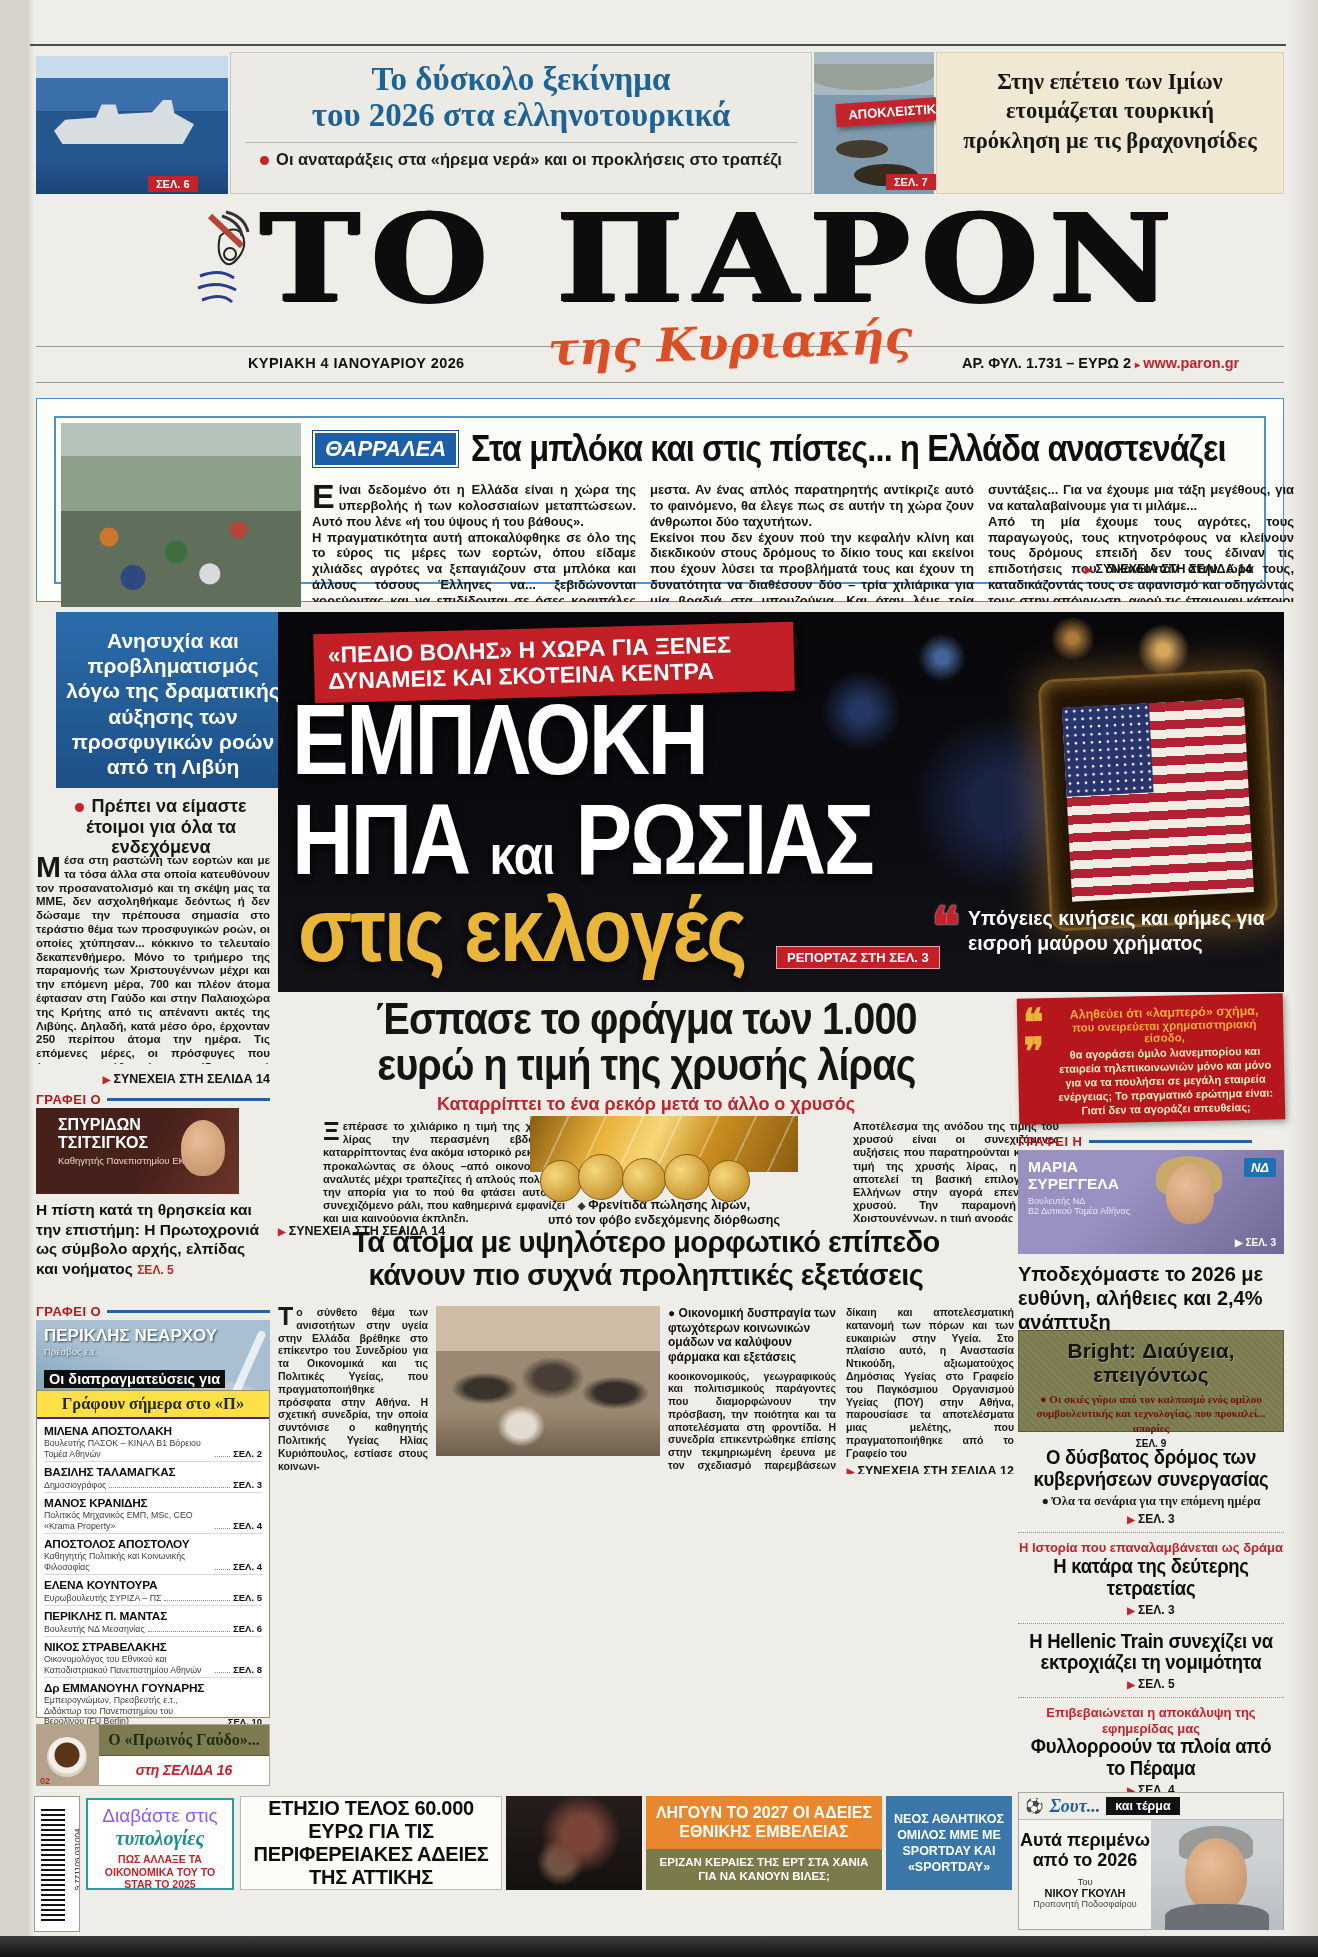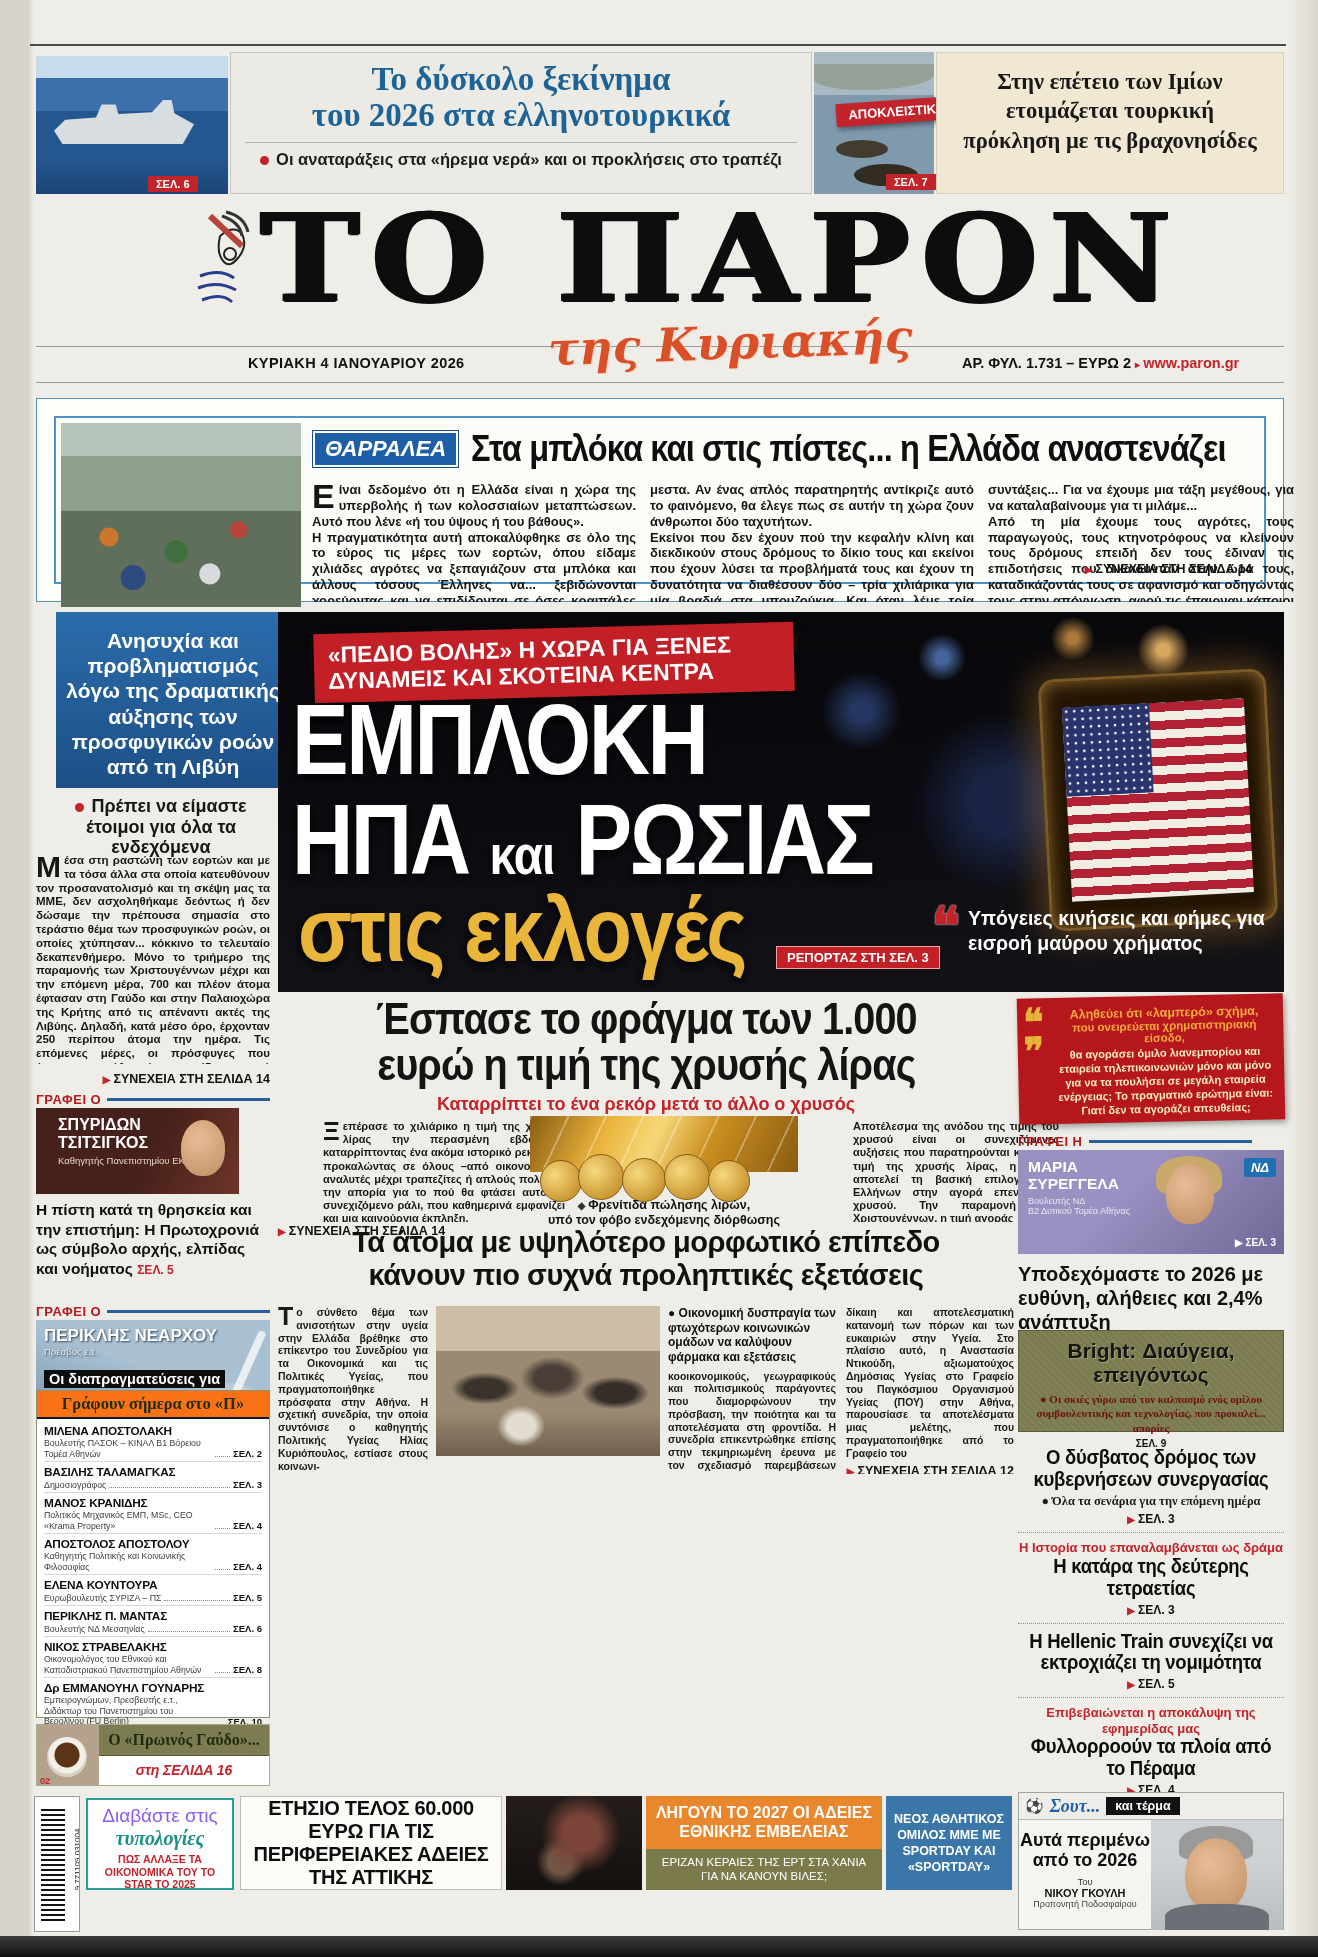--- a/index.html
+++ b/index.html
@@ -105,21 +105,21 @@
   .smoke { position:absolute; right:-12px; bottom:-8px; width:120px; height:90px; border-radius:50%;
       background:radial-gradient(circle at 60% 60%,rgba(255,250,240,.95),rgba(255,250,240,0) 70%); }
   .near-name { color:#fff; font-weight:800; font-size:17px; text-shadow:1px 1px 2px #345; }
   .near-role { color:#e3ecf2; font-size:9.5px; text-shadow:1px 1px 2px #345; }
   .near-title { position:absolute; left:8px; bottom:8px; width:200px; font-weight:800; font-size:14.5px; line-height:1.5; }
   .near-title span { background:#0d0d0d; color:#fff; padding:1px 5px; box-decoration-break:clone; -webkit-box-decoration-break:clone; }
   .near-pg { position:absolute; right:4px; bottom:4px; }
 
   
   .contrib { left:36px; top:1390px; width:234px; height:328px; background:#fff; border:1px solid #8f8f6d; }
-  .contrib-head { height:28px; background:#f97316; border-bottom:2px solid #0f172a; display:flex; align-items:center; justify-content:center;
+  .contrib-head { height:28px; background:#fde047; border-bottom:2px solid #4c1d95; display:flex; align-items:center; justify-content:center;
       font-family:"Liberation Serif", serif; font-weight:bold; font-size:16.5px; color:#1f2b12; }
   .contrib-list { padding:2px 7px; }
   .citem { padding:3px 0 2px 0; border-bottom:1px solid #d8d8d0; }
   .citem:last-child { border-bottom:none; }
   .cname { font-weight:900; font-size:11.8px; color:#0d0d0d; letter-spacing:-.2px; }
   .crow { display:flex; align-items:flex-end; }
   .crole { font-size:8.8px; color:#3c3c3c; line-height:1.2; max-width:168px; }
   .cfill { flex:1; border-bottom:1px dotted #888; margin:0 3px 2px 3px; min-width:8px; }
   .cpg { font-weight:800; font-size:9.5px; color:#111; white-space:nowrap; }
 
@@ -277,21 +277,21 @@
   .bs-white { left:240px; top:1796px; width:262px; height:94px; background:#fcfcf9; border:1px solid #bbb;
       display:flex; align-items:center; justify-content:center; text-align:center; font-weight:900; font-size:20px;
       line-height:1.15; color:#0d0d0d; padding:0 10px; letter-spacing:-.3px; }
   .bs-photo { left:506px; top:1796px; width:136px; height:94px;
       background:radial-gradient(circle at 55% 40%, #7a4438 0 18px, transparent 40px),
                  radial-gradient(circle at 40% 70%, rgba(200,150,120,.5) 0 12px, transparent 24px),
                  linear-gradient(180deg,#241d1b,#15110f); }
   .bs-orange { left:646px; top:1796px; width:236px; height:94px; display:flex; flex-direction:column; }
   .bs-orange-top { flex:1.3; background:#e8872d; color:#fff; font-weight:900; font-size:16px; line-height:1.15;
       display:flex; align-items:center; justify-content:center; text-align:center; padding:0 8px; }
-  .bs-olive { flex:1; background:#7a7a4a; color:#fff; font-weight:400; font-size:11.5px; line-height:1.2;
+  .bs-olive { flex:1; background:#7a7a4a; color:#fff; font-weight:700; font-size:11.5px; line-height:1.2;
       display:flex; align-items:center; justify-content:center; text-align:center; padding:0 8px; }
   .bs-blue { left:886px; top:1796px; width:126px; height:94px; background:#3a77a8; color:#fff; font-weight:800;
       font-size:12.5px; line-height:1.3; display:flex; align-items:center; justify-content:center; text-align:center; padding:0 8px; }
 
   .pre { white-space:pre-line; }
 </style>
 </head>
 <body>
 
 <div class="page">

